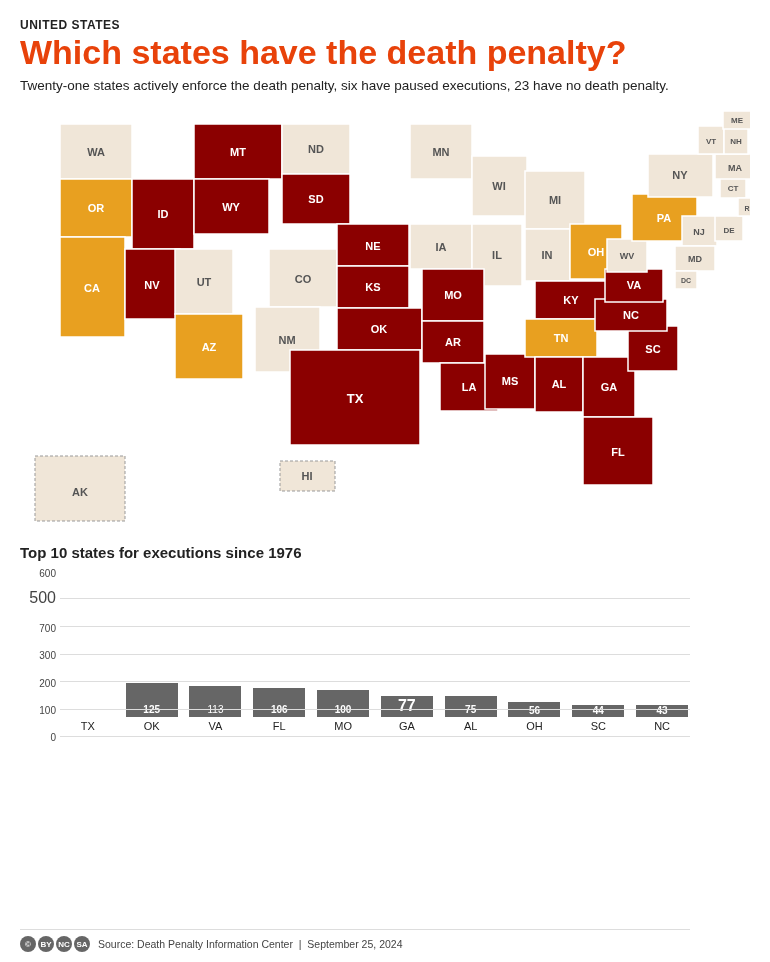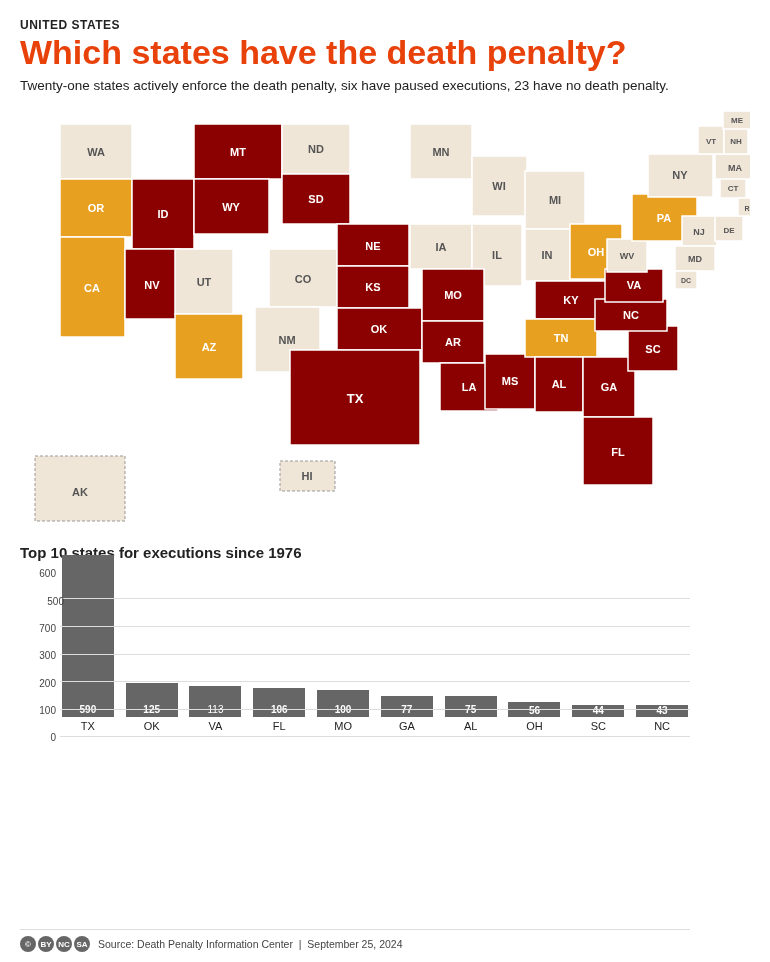--- a/index.html
+++ b/index.html
@@ -320,33 +320,30 @@
 
       <div style="position:relative; height:170px; padding-left:40px;">
         <div class="grid-line" style="bottom:138px;"></div>
         <div class="grid-line" style="bottom:110px;"></div>
         <div class="grid-line" style="bottom:82px;"></div>
         <div class="grid-line" style="bottom:55px;"></div>
         <div class="grid-line" style="bottom:27px;"></div>
         <div class="grid-line" style="bottom:0px;"></div>
 
         <div style="position:absolute; left:0; bottom:158px; width:36px; text-align:right; font-size:10px; color:#444;">600</div>
-        <div style="position:absolute; left:8px; bottom:130px; width:36px; text-align:right; font-size:10px; color:#444;">500</div>
+        <div style="position:absolute; left:0; bottom:130px; width:36px; text-align:right; font-size:16px; color:#444;">500</div>
         <div style="position:absolute; left:0; bottom:103px; width:36px; text-align:right; font-size:10px; color:#444;">700</div>
         <div style="position:absolute; left:0; bottom:76px; width:36px; text-align:right; font-size:10px; color:#444;">300</div>
         <div style="position:absolute; left:0; bottom:48px; width:36px; text-align:right; font-size:10px; color:#444;">200</div>
         <div style="position:absolute; left:0; bottom:21px; width:36px; text-align:right; font-size:10px; color:#444;">100</div>
         <div style="position:absolute; left:0; bottom:-6px; width:36px; text-align:right; font-size:10px; color:#444;">0</div>
 
         <div style="display:flex; align-items:flex-end; height:165px; gap:8px;">
 
           <div class="bar-group">
-            <div style="display:flex; flex-direction:column; align-items:center; justify-content:flex-end; height:162px; background:#666; width:52px;">
-              <span style="font-size:10px; font-weight:bold; color:#fff; padding:2px;">590</span>
-            </div>
             <div style="font-size:11px; color:#222; margin-top:3px; text-align:center;">TX</div>
           </div>
 
           <div class="bar-group">
             <div style="display:flex; flex-direction:column; align-items:center; justify-content:flex-end; height:34px; background:#666; width:52px;">
               <span style="font-size:10px; font-weight:bold; color:#fff; padding:2px;">125</span>
             </div>
             <div style="font-size:11px; color:#222; margin-top:3px; text-align:center;">OK</div>
           </div>
 
@@ -366,21 +363,21 @@
 
           <div class="bar-group">
             <div style="display:flex; flex-direction:column; align-items:center; justify-content:flex-end; height:27px; background:#666; width:52px;">
               <span style="font-size:10px; font-weight:bold; color:#fff; padding:2px;">100</span>
             </div>
             <div style="font-size:11px; color:#222; margin-top:3px; text-align:center;">MO</div>
           </div>
 
           <div class="bar-group">
             <div style="display:flex; flex-direction:column; align-items:center; justify-content:flex-end; height:21px; background:#666; width:52px;">
-              <span style="font-size:10px; font-weight:bold; color:#fff; padding:2px;">77</span>
+              <span style="font-size:16px; font-weight:bold; color:#fff; padding:2px;">77</span>
             </div>
             <div style="font-size:11px; color:#222; margin-top:3px; text-align:center;">GA</div>
           </div>
 
           <div class="bar-group">
             <div style="display:flex; flex-direction:column; align-items:center; justify-content:flex-end; height:21px; background:#666; width:52px;">
               <span style="font-size:10px; font-weight:bold; color:#fff; padding:2px;">75</span>
             </div>
             <div style="font-size:11px; color:#222; margin-top:3px; text-align:center;">AL</div>
           </div>

